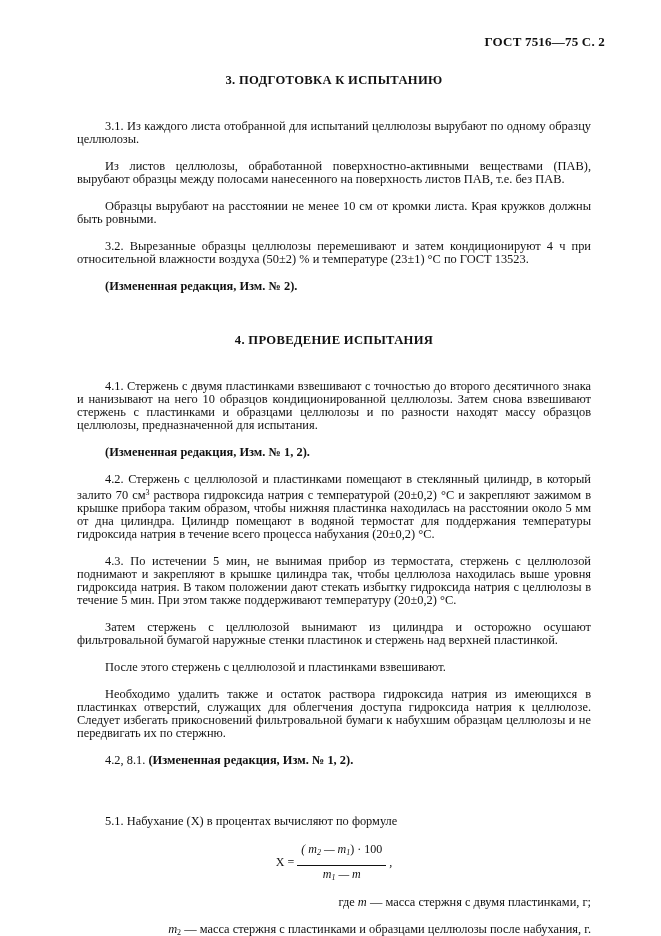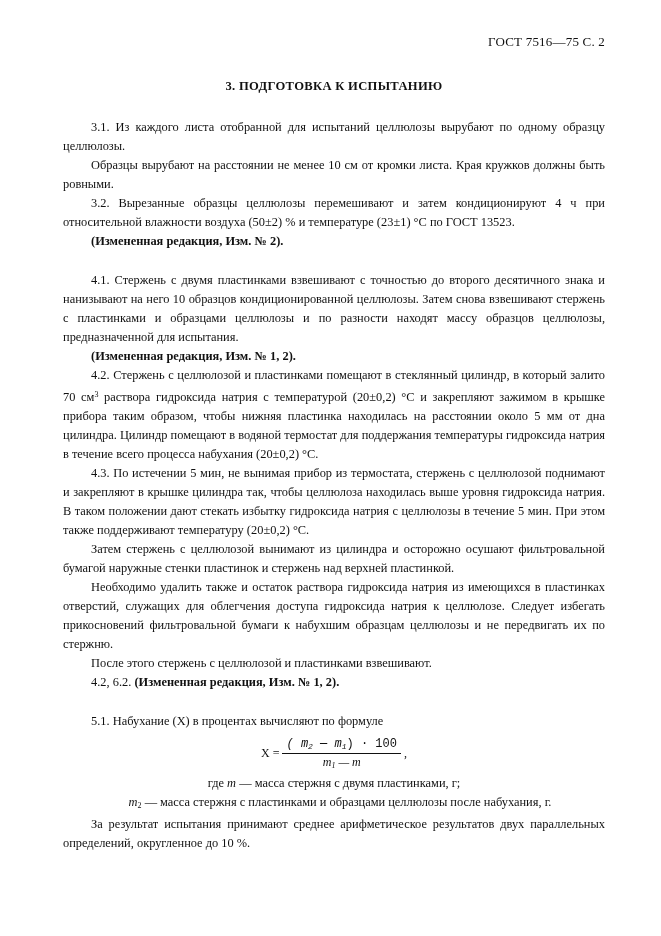--- a/index.html
+++ b/index.html
@@ -4,65 +4,67 @@
 <style>
   html, body { margin: 0; padding: 0; background: #ffffff; }
   body {
     width: 661px; height: 936px; position: relative; overflow: hidden;
     font-family: "Liberation Serif", "DejaVu Serif", serif;
     color: #111; font-size: 12.4px;
   }
   .page { position: absolute; left: 63px; top: 0; width: 542px; }
   .header {
     position: absolute; right: 56px; top: 34px;
-    font-weight: normal; font-size: 13px; letter-spacing: 0.2px;
+    font-weight: bold; font-size: 13px; letter-spacing: 0.2px;
   }
   .h {
     text-align: center; font-weight: bold; font-size: 12.6px;
-    letter-spacing: 0.3px; margin: 18px;
+    letter-spacing: 0.3px; margin: 12px;
   }
-  p { margin: 0; line-height: 19px; text-align: justify; }
+  p { margin: 14px; line-height: 13px; text-align: justify; }
   .ind { text-indent: 28px; }
   .bold { font-weight: bold; }
   .formula-wrap {
     display: flex; justify-content: center; align-items: center;
     margin: 6px 0 4px 0; font-style: italic; font-size: 12px;
   }
   .frac { display: inline-flex; flex-direction: column; align-items: center; margin: 0 3px; }
-  .num { padding: 0 4px 2px 4px; border-bottom: 1.6px solid #111; font-family: Liberation Mono, monospace; }
+  .num { padding: 0 4px 8px 4px; border-bottom: 1.6px solid #111; }
   .den { padding-top: 1px; text-align: center; }
   sub { font-size: 8px; vertical-align: -2px; }
   sup { font-size: 8px; vertical-align: 4px; }
   .n { font-style: normal; }
-  .defs p { text-align: center; }
+  .defs p { text-align: right; }
 </style>
 </head>
 <body>
 
 <div class="header">ГОСТ 7516—75 С. 2</div>
 
 <div class="page">
   <div style="height:61px"></div>
   <h3 class="h">3. ПОДГОТОВКА К ИСПЫТАНИЮ</h3>
   <div style="height:6px"></div>
   <p class="ind">3.1. Из каждого листа отобранной для испытаний целлюлозы вырубают по одному образцу целлюлозы.</p>
+  <p class="ind">Из листов целлюлозы, обработанной поверхностно-активными веществами (ПАВ), вырубают образцы между полосами нанесенного на поверхность листов ПАВ, т.е. без ПАВ.</p>
   <p class="ind">Образцы вырубают на расстоянии не менее 10 см от кромки листа. Края кружков должны быть ровными.</p>
   <p class="ind">3.2. Вырезанные образцы целлюлозы перемешивают и затем кондиционируют 4 ч при относительной влажности воздуха (50±2) % и температуре (23±1) °С по ГОСТ 13523.</p>
   <p class="ind bold">(Измененная редакция, Изм. № 2).</p>
 
   <div style="height:14px"></div>
+  <h3 class="h">4. ПРОВЕДЕНИЕ ИСПЫТАНИЯ</h3>
   <div style="height:6px"></div>
   <p class="ind">4.1. Стержень с двумя пластинками взвешивают с точностью до второго десятичного знака и нанизывают на него 10 образцов кондиционированной целлюлозы. Затем снова взвешивают стержень с пластинками и образцами целлюлозы и по разности находят массу образцов целлюлозы, предназначенной для испытания.</p>
   <p class="ind bold">(Измененная редакция, Изм. № 1, 2).</p>
   <p class="ind"><span>4.2. Стержень с целлюлозой и пластинками помещают в стеклянный цилиндр, в который залито 70 см</span><sup>3</sup><span> раствора гидроксида натрия с температурой (20±0,2) °С и закрепляют зажимом в крышке прибора таким образом, чтобы нижняя пластинка находилась на расстоянии около 5 мм от дна цилиндра. Цилиндр помещают в водяной термостат для поддержания температуры гидроксида натрия в течение всего процесса набухания (20±0,2) °С.</span></p>
   <p class="ind">4.3. По истечении 5 мин, не вынимая прибор из термостата, стержень с целлюлозой поднимают и закрепляют в крышке цилиндра так, чтобы целлюлоза находилась выше уровня гидроксида натрия. В таком положении дают стекать избытку гидроксида натрия с целлюлозы в течение 5 мин. При этом также поддерживают температуру (20±0,2) °С.</p>
   <p class="ind">Затем стержень с целлюлозой вынимают из цилиндра и осторожно осушают фильтровальной бумагой наружные стенки пластинок и стержень над верхней пластинкой.</p>
+  <p class="ind">После этого стержень с целлюлозой и пластинками взвешивают.</p>
   <p class="ind">Необходимо удалить также и остаток раствора гидроксида натрия из имеющихся в пластинках отверстий, служащих для облегчения доступа гидроксида натрия к целлюлозе. Следует избегать прикосновений фильтровальной бумаги к набухшим образцам целлюлозы и не передвигать их по стержню.</p>
-  <p class="ind">После этого стержень с целлюлозой и пластинками взвешивают.</p>
-  <p class="ind"><span>4.2, 6.2. </span><span class="bold">(Измененная редакция, Изм. № 1, 2).</span></p>
+  <p class="ind"><span>4.2, 8.1. </span><span class="bold">(Измененная редакция, Изм. № 1, 2).</span></p>
 
   <div style="height:14px"></div>
   <div style="height:6px"></div>
   <p class="ind">5.1. Набухание (X) в процентах вычисляют по формуле</p>
 
   <div class="formula-wrap">
     <span class="n">X =</span>
     <span class="frac">
       <span class="num"><span>( m</span><sub>2</sub><span> — m</span><sub>1</sub><span class="n">) · 100</span></span>
       <span class="den"><span>m</span><sub>1</sub><span> — m</span></span>

